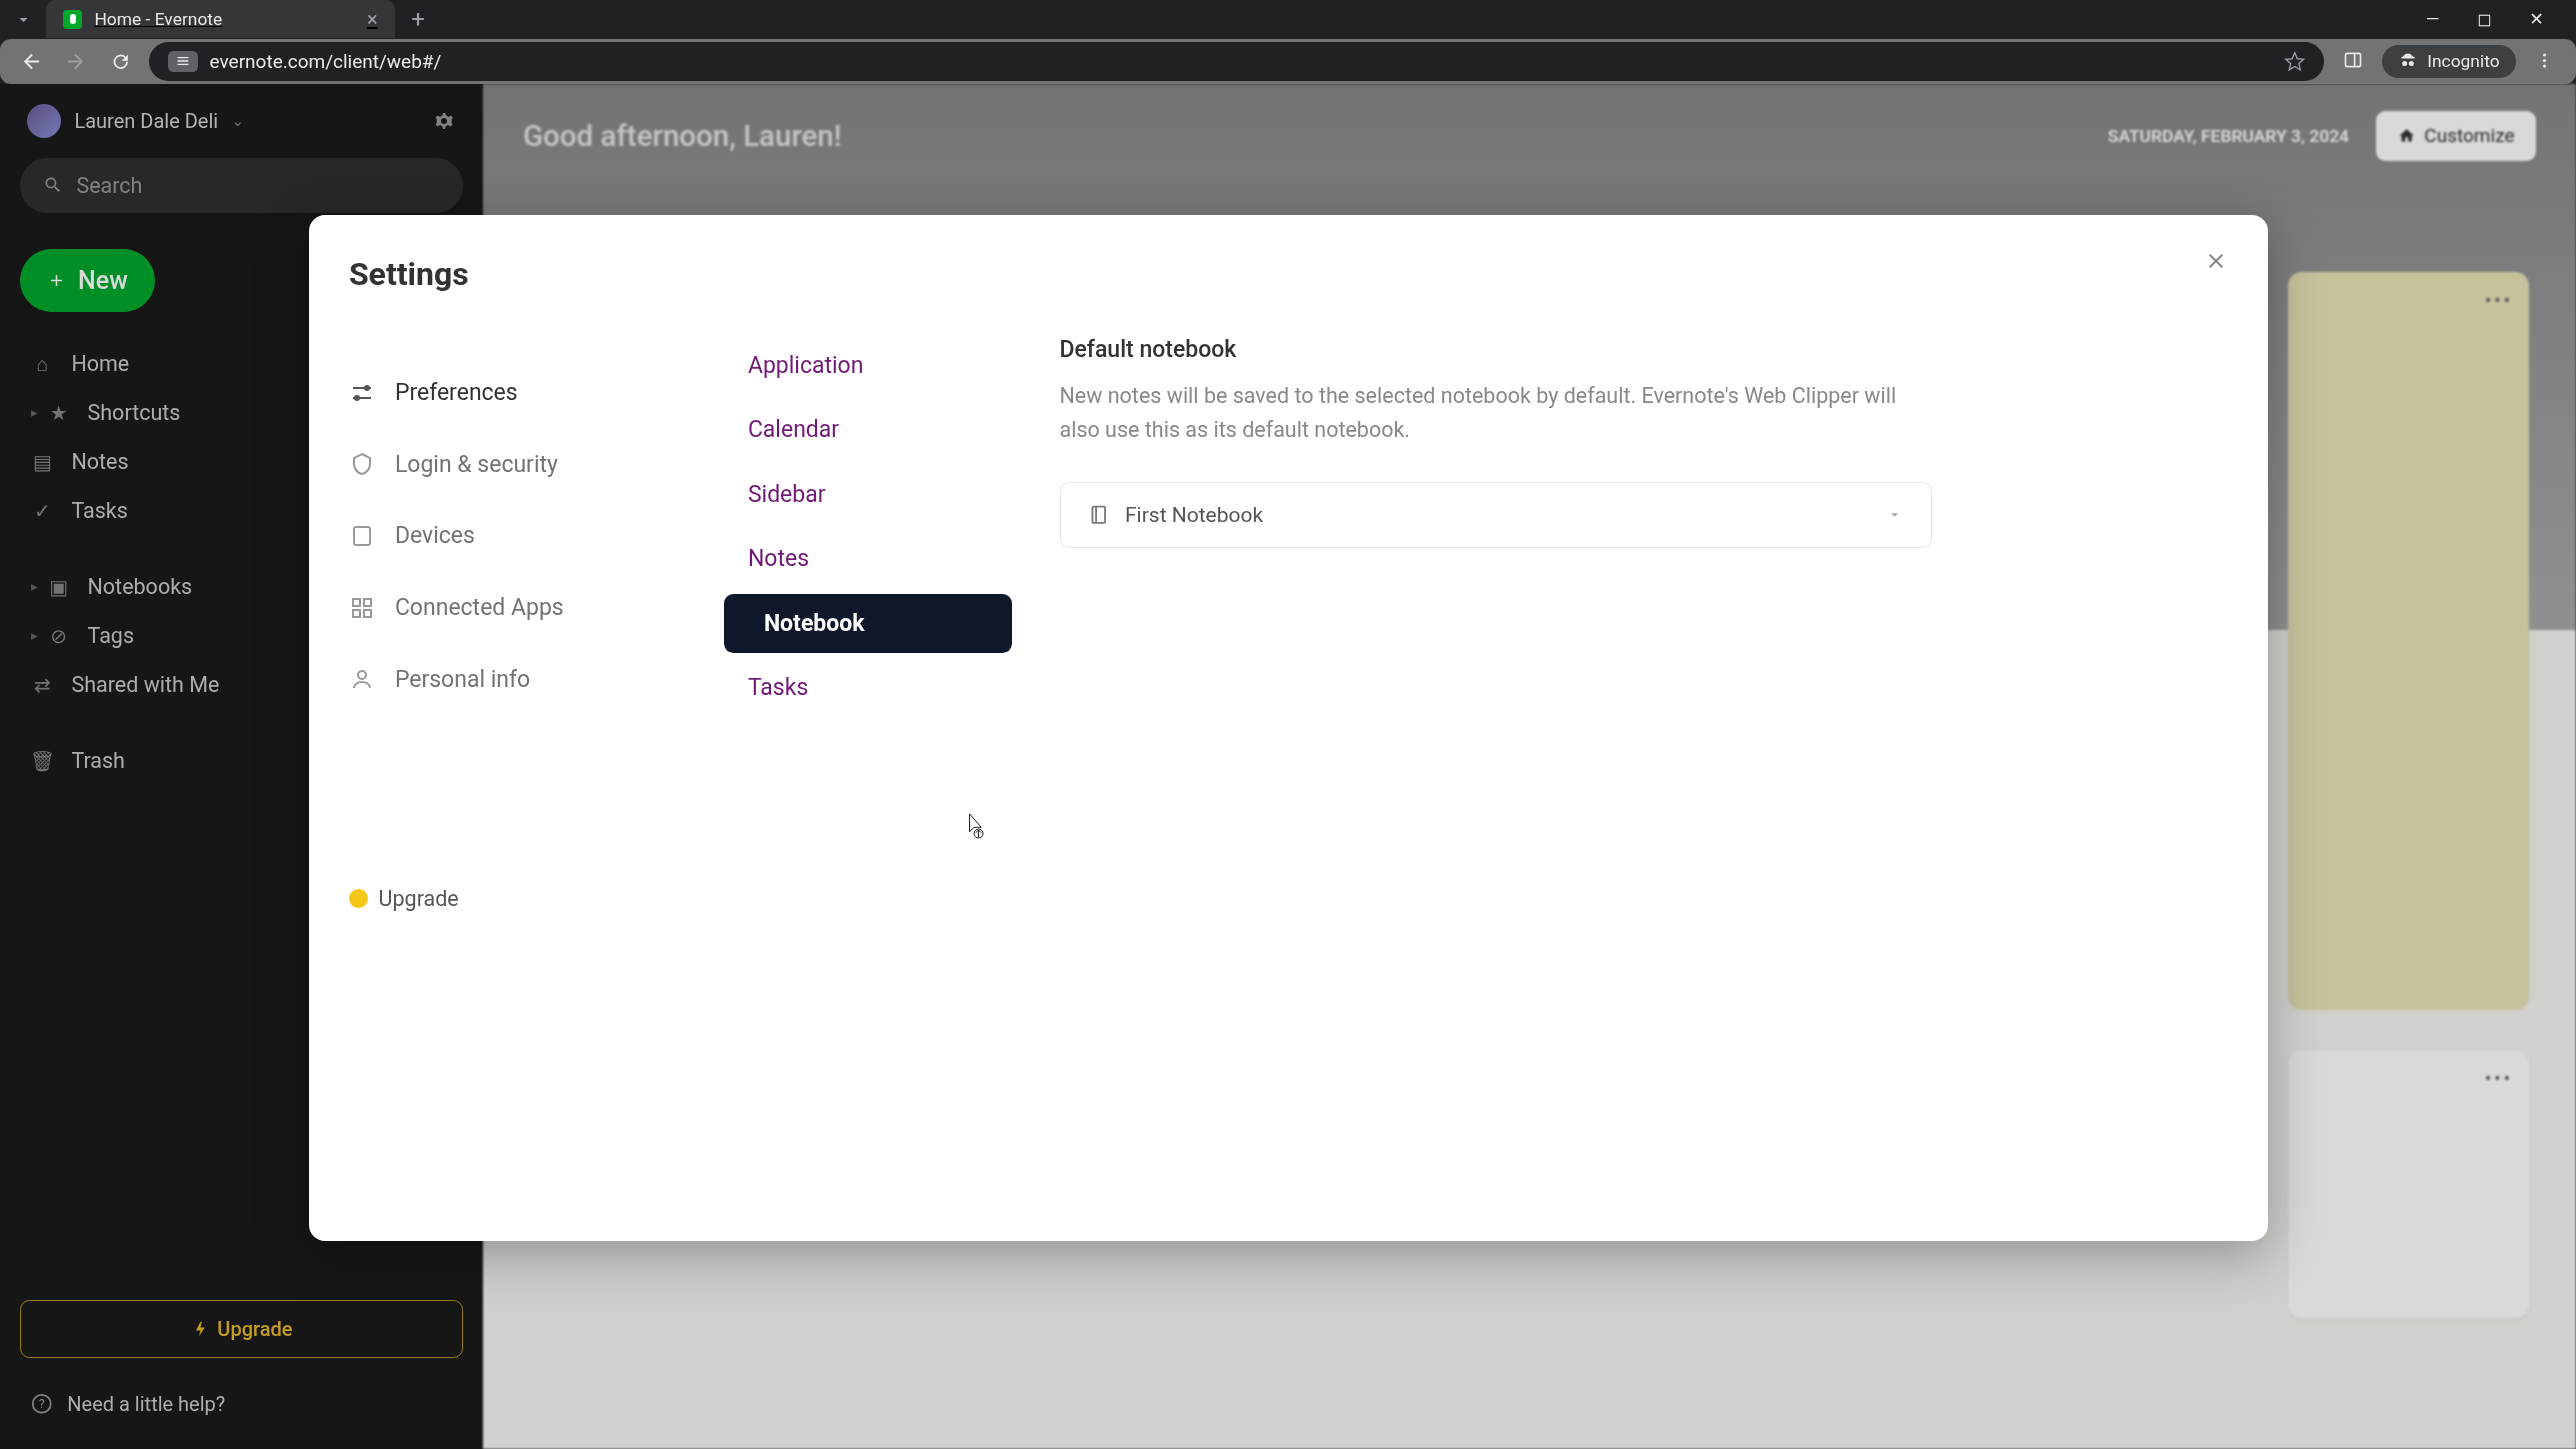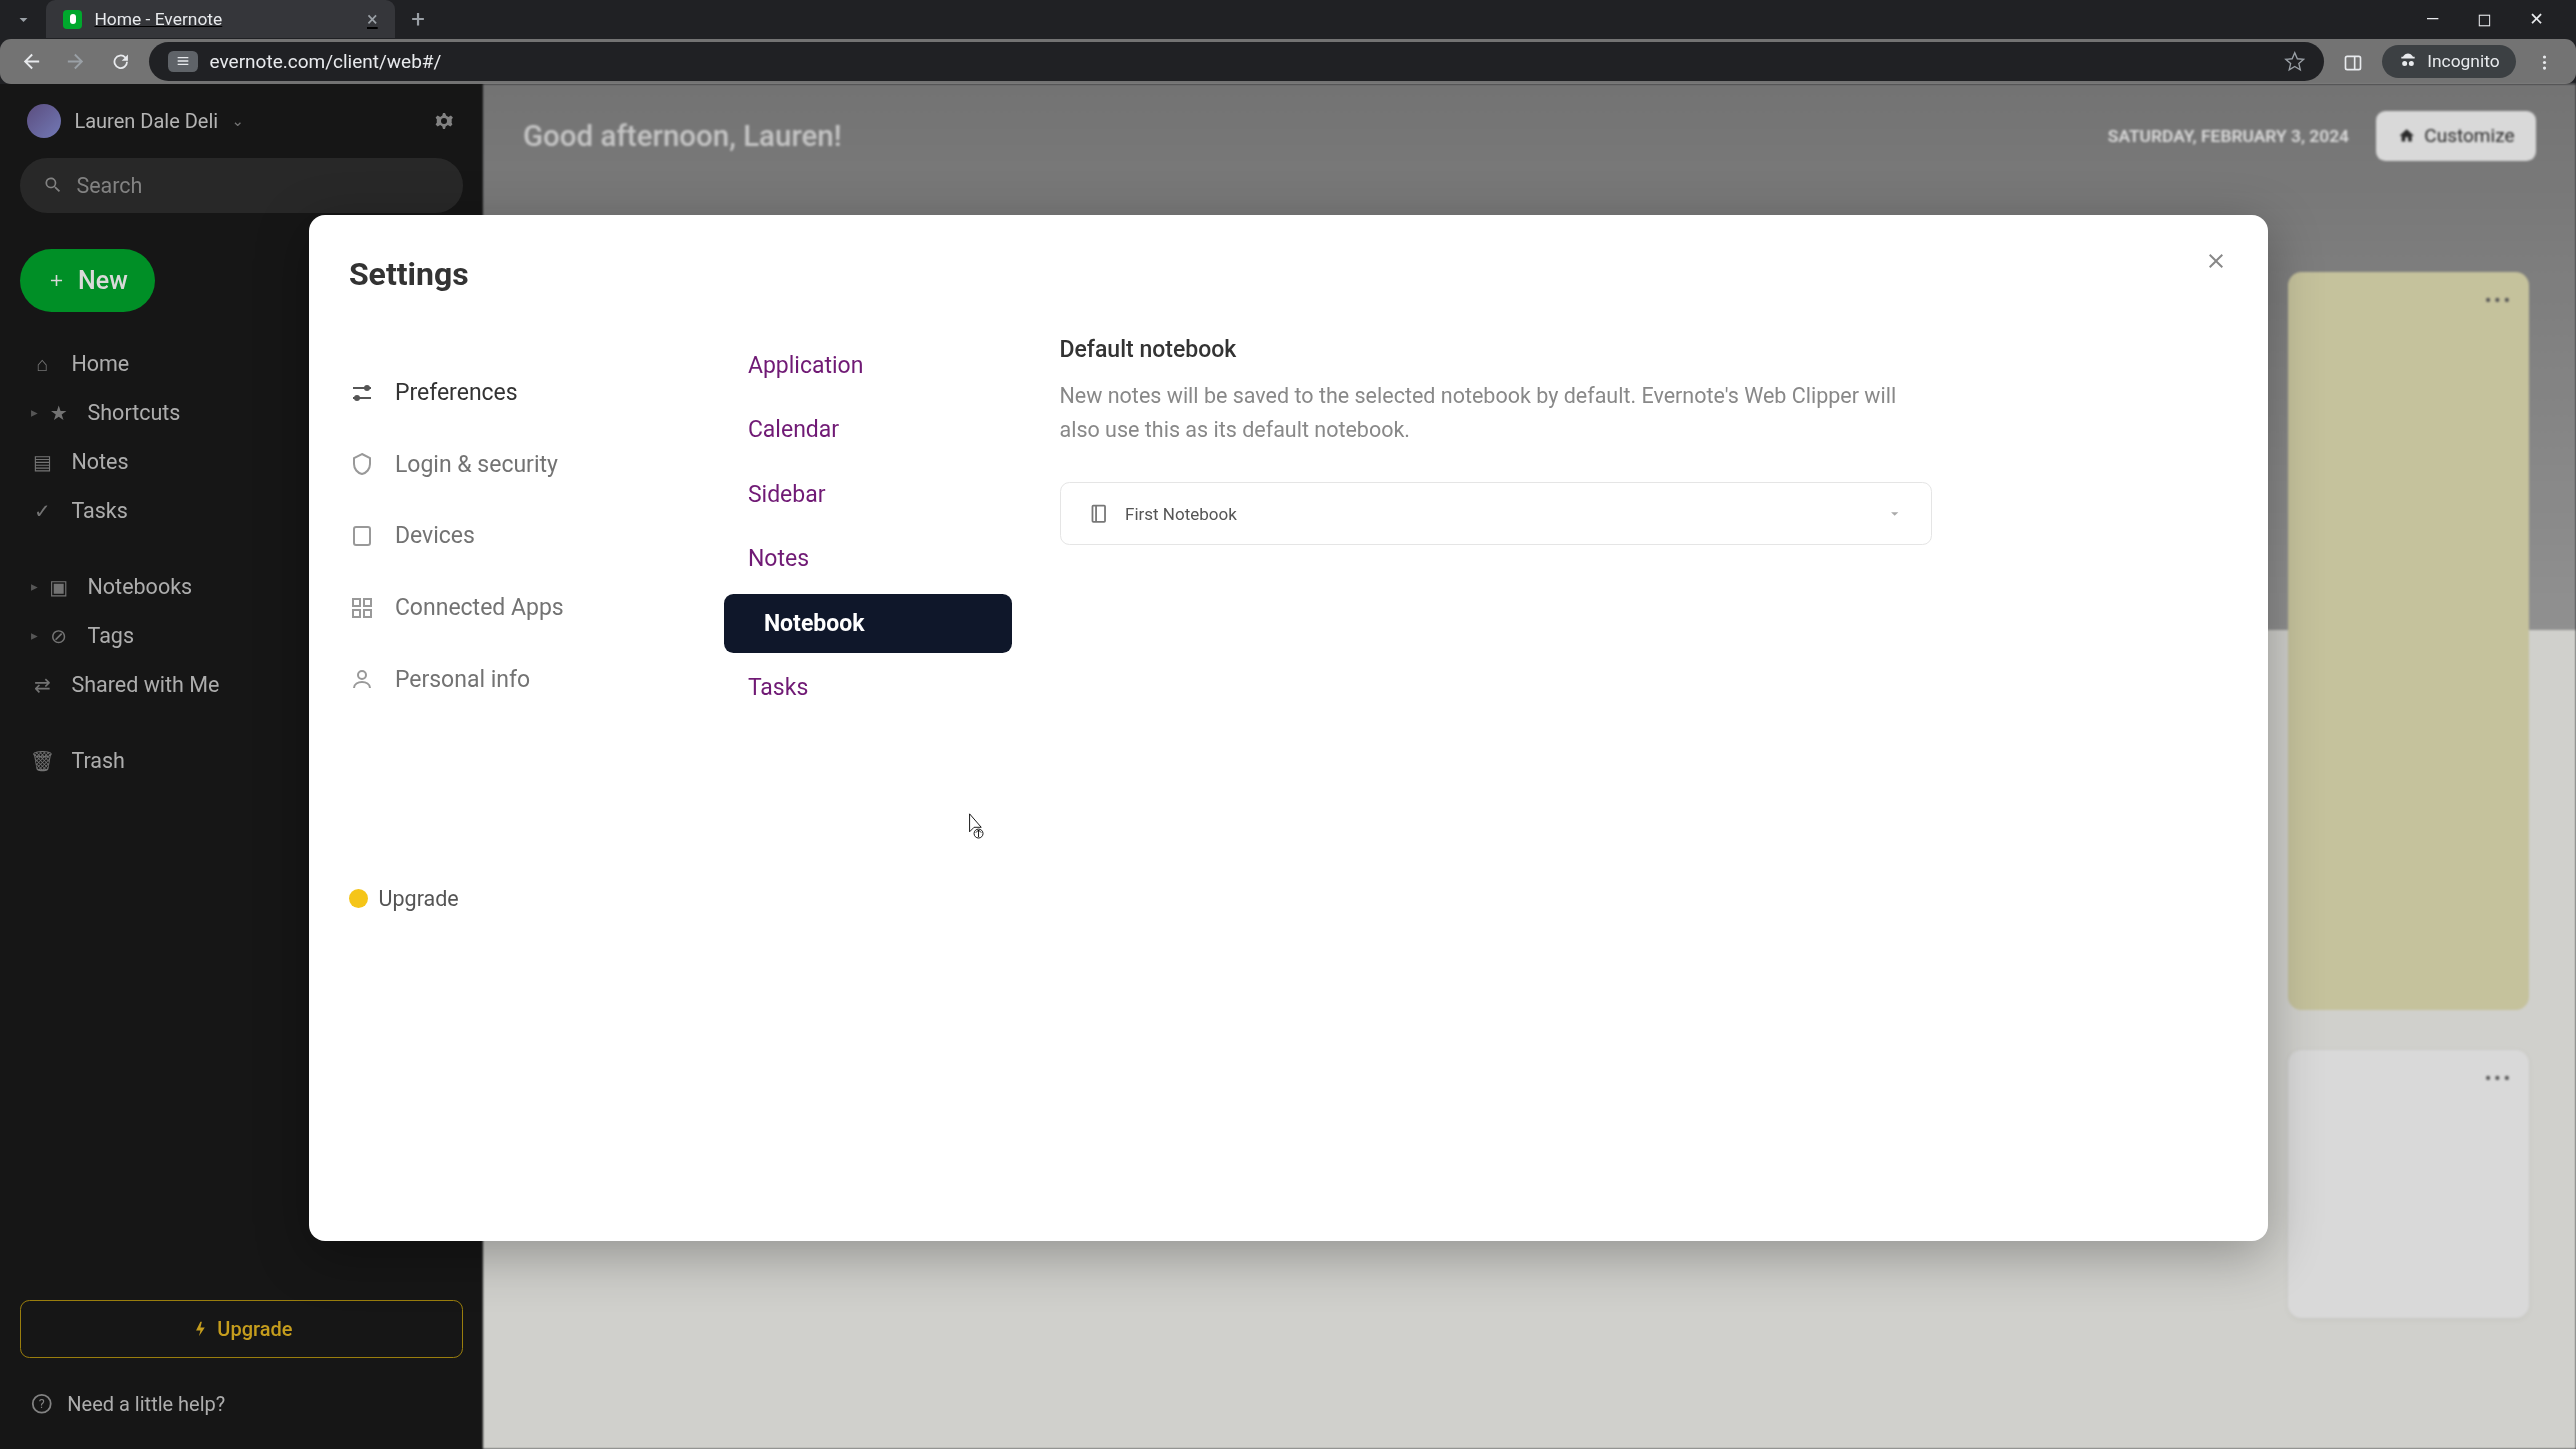--- a/index.html
+++ b/index.html
@@ -18,21 +18,21 @@
     .win-control { color: #e8eaed; font-size: 17.4px; cursor: pointer; padding: 5.4px; }
     
     .address-row { display: flex; align-items: center; height: 47px; padding: 0 16px; gap: 13.4px; background: #737373; border-radius: 11px; }
     .nav-btn { width: 31px; height: 31px; display: flex; align-items: center; justify-content: center; cursor: pointer; }
     .nav-btn svg { fill: #9aa0a6; }
     .nav-btn.active svg { fill: #e8eaed; }
     .url-bar { flex: 1; background: #202124; border-radius: 27px; height: 39px; display: flex; align-items: center; padding: 0 19px; gap: 12px; }
     .site-badge { background: #5f6368; border-radius: 5.4px; padding: 2.7px 6.7px; display: flex; align-items: center; }
     .url-text { color: #e8eaed; font-size: 19px; }
     .url-star { margin-left: auto; color: #9aa0a6; }
-    .ext-area { display: flex; align-items: flex-end; gap: 13.4px; }
+    .ext-area { display: flex; align-items: flex-start; gap: 13.4px; }
     .incognito-badge { background: #3c4043; border-radius: 27px; padding: 6.7px 16px; display: flex; align-items: center; gap: 9.4px; color: #e8eaed; font-size: 17.4px; }
     
     
     .app { display: flex; height: calc(1449px - 84px); position: relative; }
     
     
     .sidebar { width: 483px; background: #1a1a1a; display: flex; flex-direction: column; padding: 20px 0; }
     .user-row { display: flex; align-items: center; padding: 0 27px 20px; gap: 13.4px; }
     .avatar { width: 34px; height: 34px; border-radius: 50%; background: linear-gradient(135deg, #6b5b95, #878fd6); }
     .user-name { color: #d4d4d4; font-size: 20px; }
@@ -87,21 +87,21 @@
     .modal-mid { width: 315px; padding: 121px 13.4px 40px 13.4px; }
     .sub-list { display: flex; flex-direction: column; gap: 5.4px; }
     .sub-item { padding: 16px 24px; cursor: pointer; border-radius: 9.4px; color: #701a75; font-size: 23px; }
     .sub-item.selected { background: #0f172a; color: #fff; font-weight: 700; padding-left: 40px; }
     
     .modal-right { flex: 1; padding: 121px 54px 40px 34px; }
     .section-title { font-size: 23px; color: #333; font-weight: 500; margin-bottom: 16px; }
     .section-desc { font-size: 21.5px; color: #888; line-height: 1.6; margin-bottom: 34px; max-width: 859px; }
     .dropdown { border: 1.3px solid #e5e5e5; border-radius: 9.4px; padding: 20px 27px; display: flex; align-items: center; gap: 16px; cursor: pointer; max-width: 872px; }
     .dropdown .nb-icon { color: #888; }
-    .dropdown .nb-name { color: #555; font-size: 17px; flex: 1; }
+    .dropdown .nb-name { color: #555; font-size: 21px; flex: 1; }
     .dropdown .nb-chev { color: #aaa; }
     
     .cursor { position: absolute; width: 21.5px; height: 27px; pointer-events: none; z-index: 9999; }
     
     svg { display: block; }
   </style>
 </head>
 <body>
 
 <div class="browser-top">

